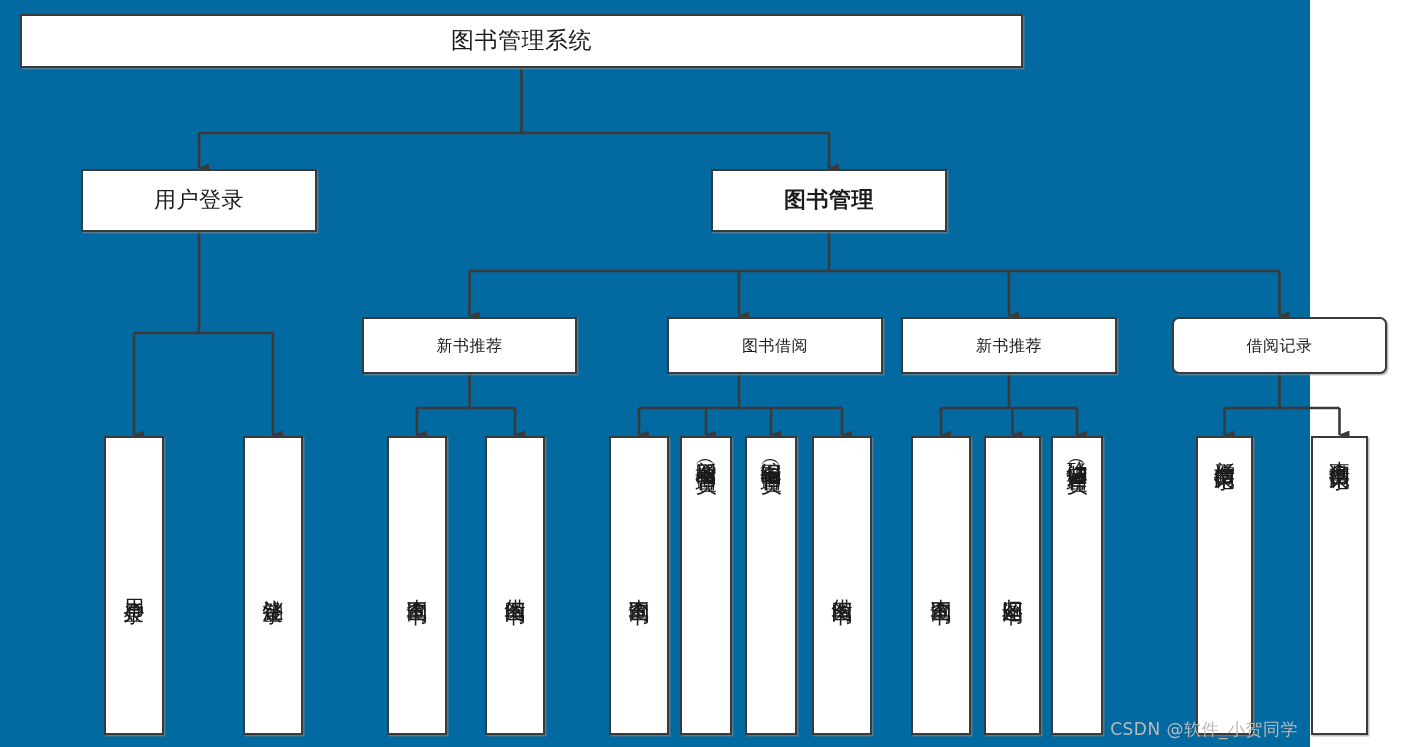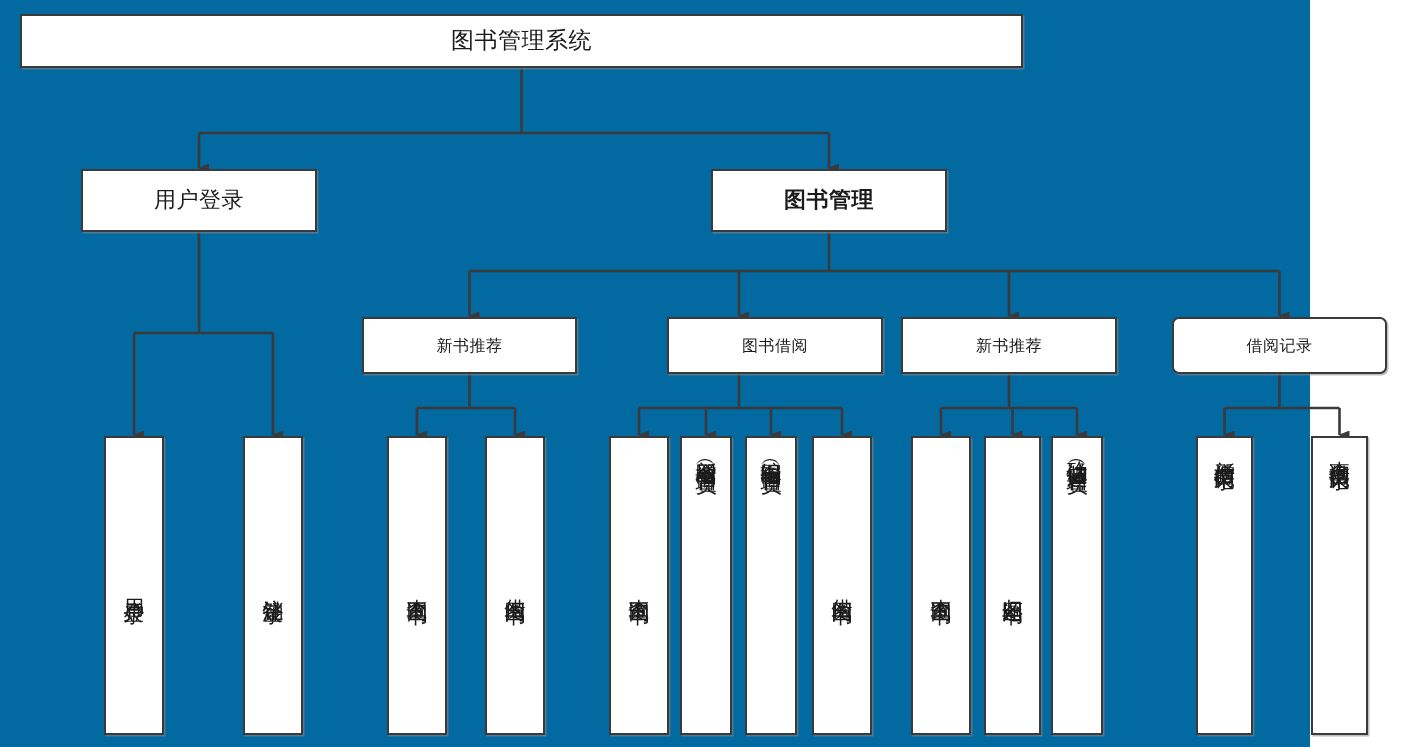--- a/index.html
+++ b/index.html
@@ -178,13 +178,14 @@
         <span class="label">确认归还（管理员）</span>
       </div>
       <div class="node level3 leaf" style="left: 1196px; top: 436px; width: 57px; height: 299px;">
         <span class="label">新增借阅记录</span>
       </div>
       <div class="node level3 leaf" style="left: 1311px; top: 436px; width: 57px; height: 299px;">
         <span class="label">查询借阅记录</span>
       </div>
     </div>
 
+  <div class="watermark">CSDN @软件_小贺同学</div>
 </div>
 
 </body></html>

